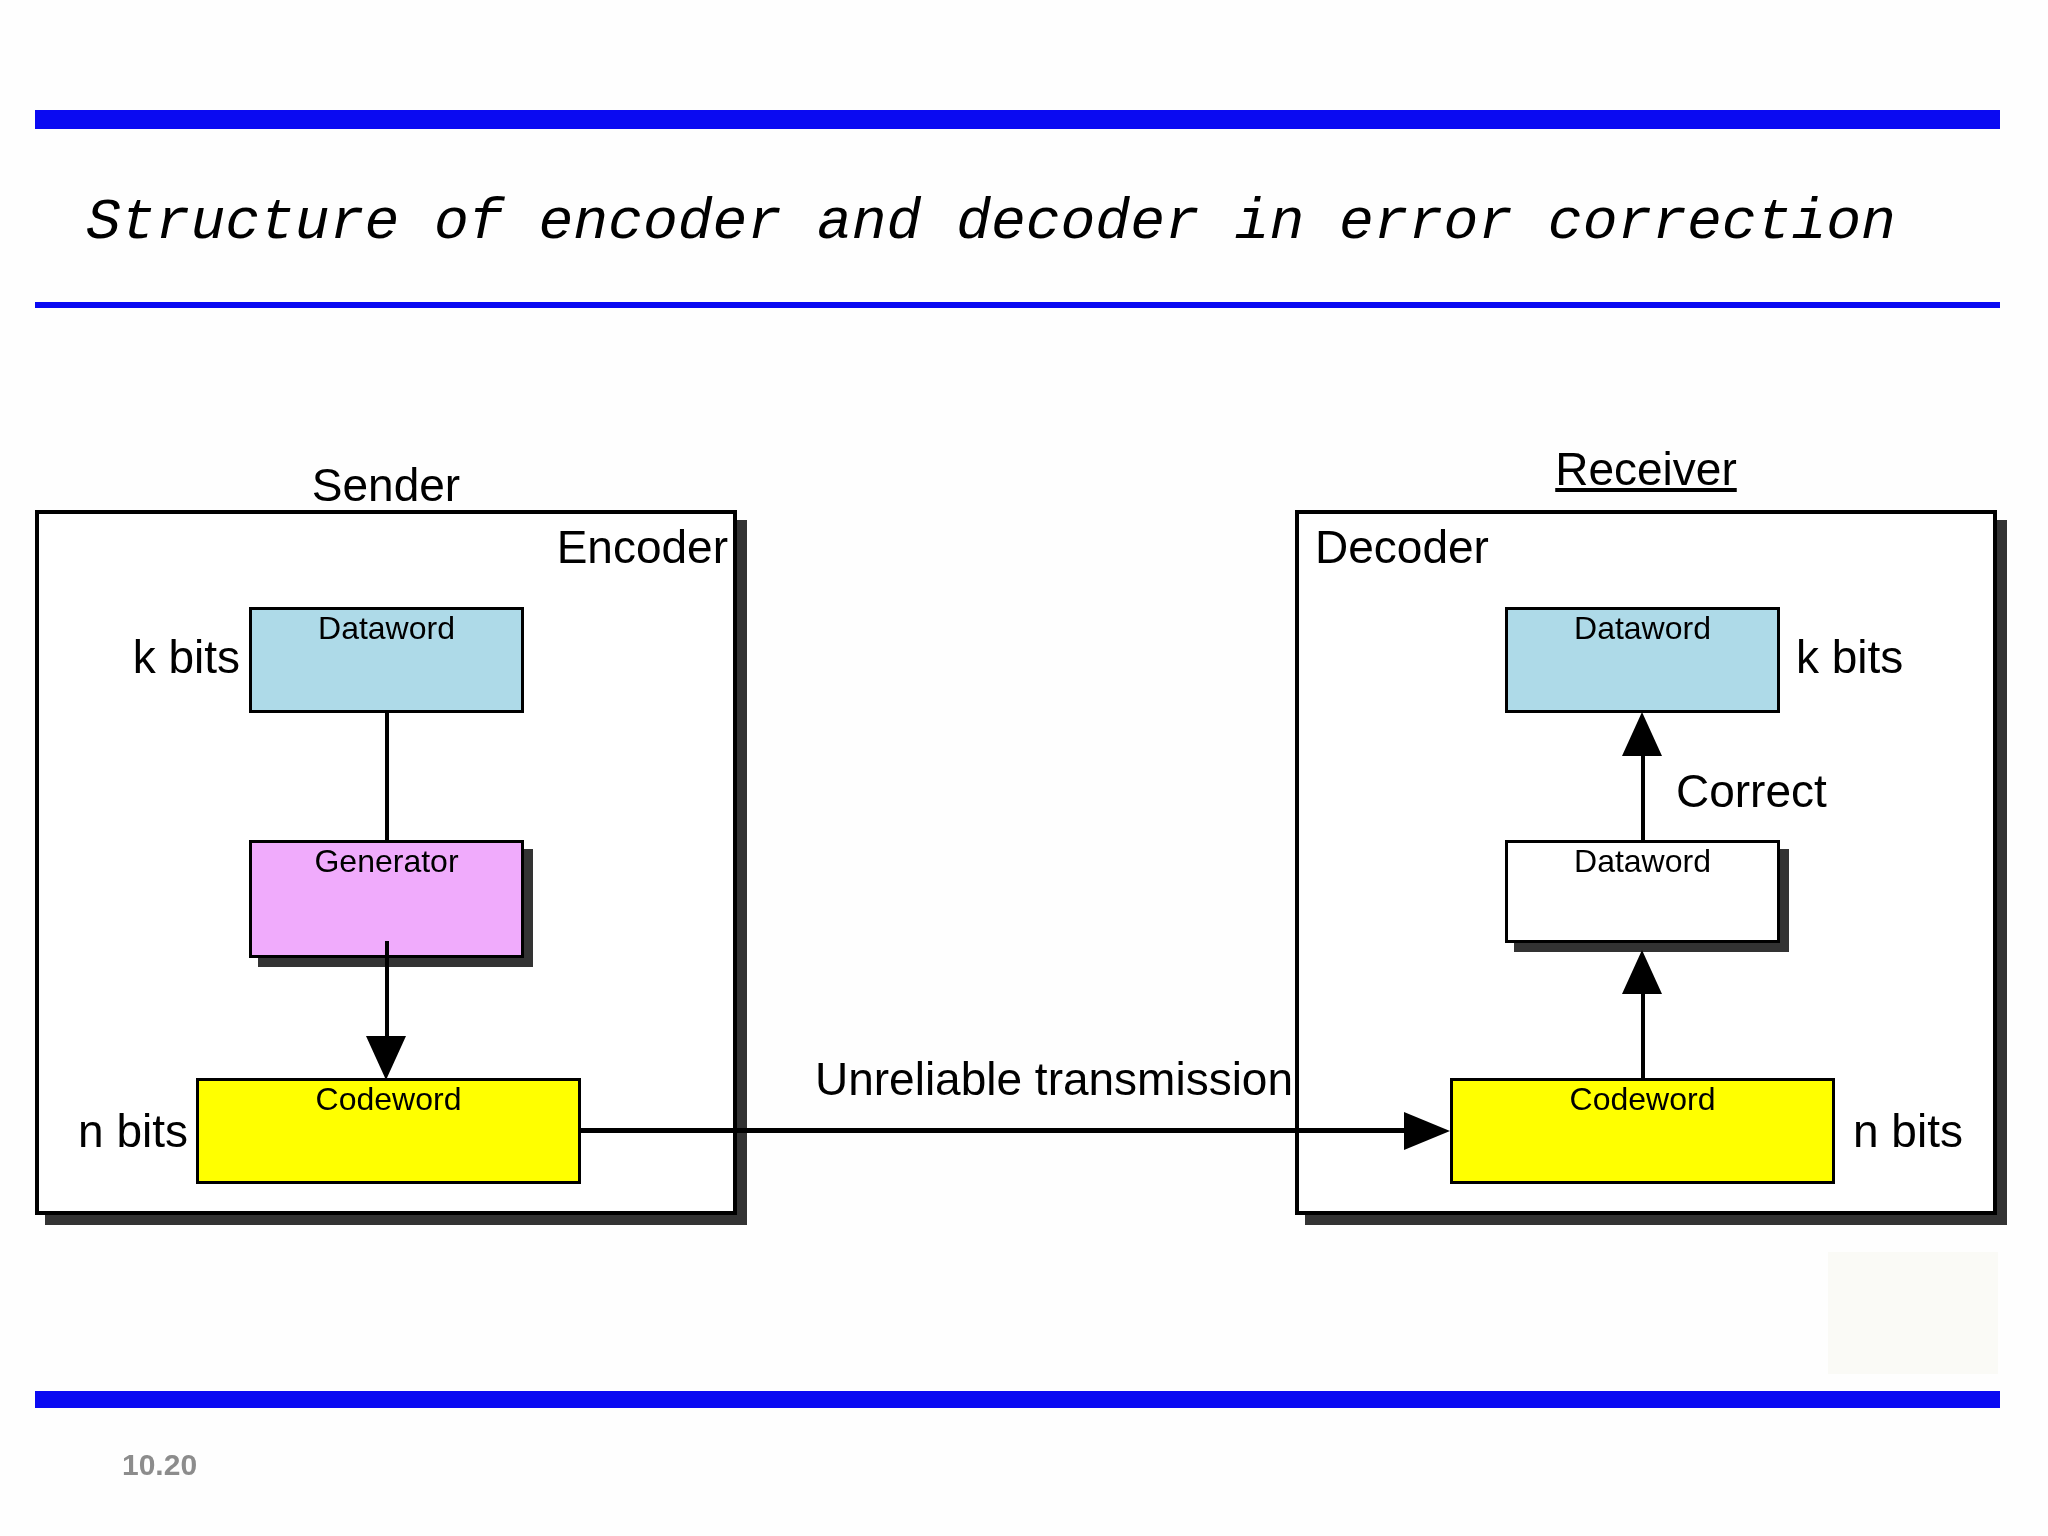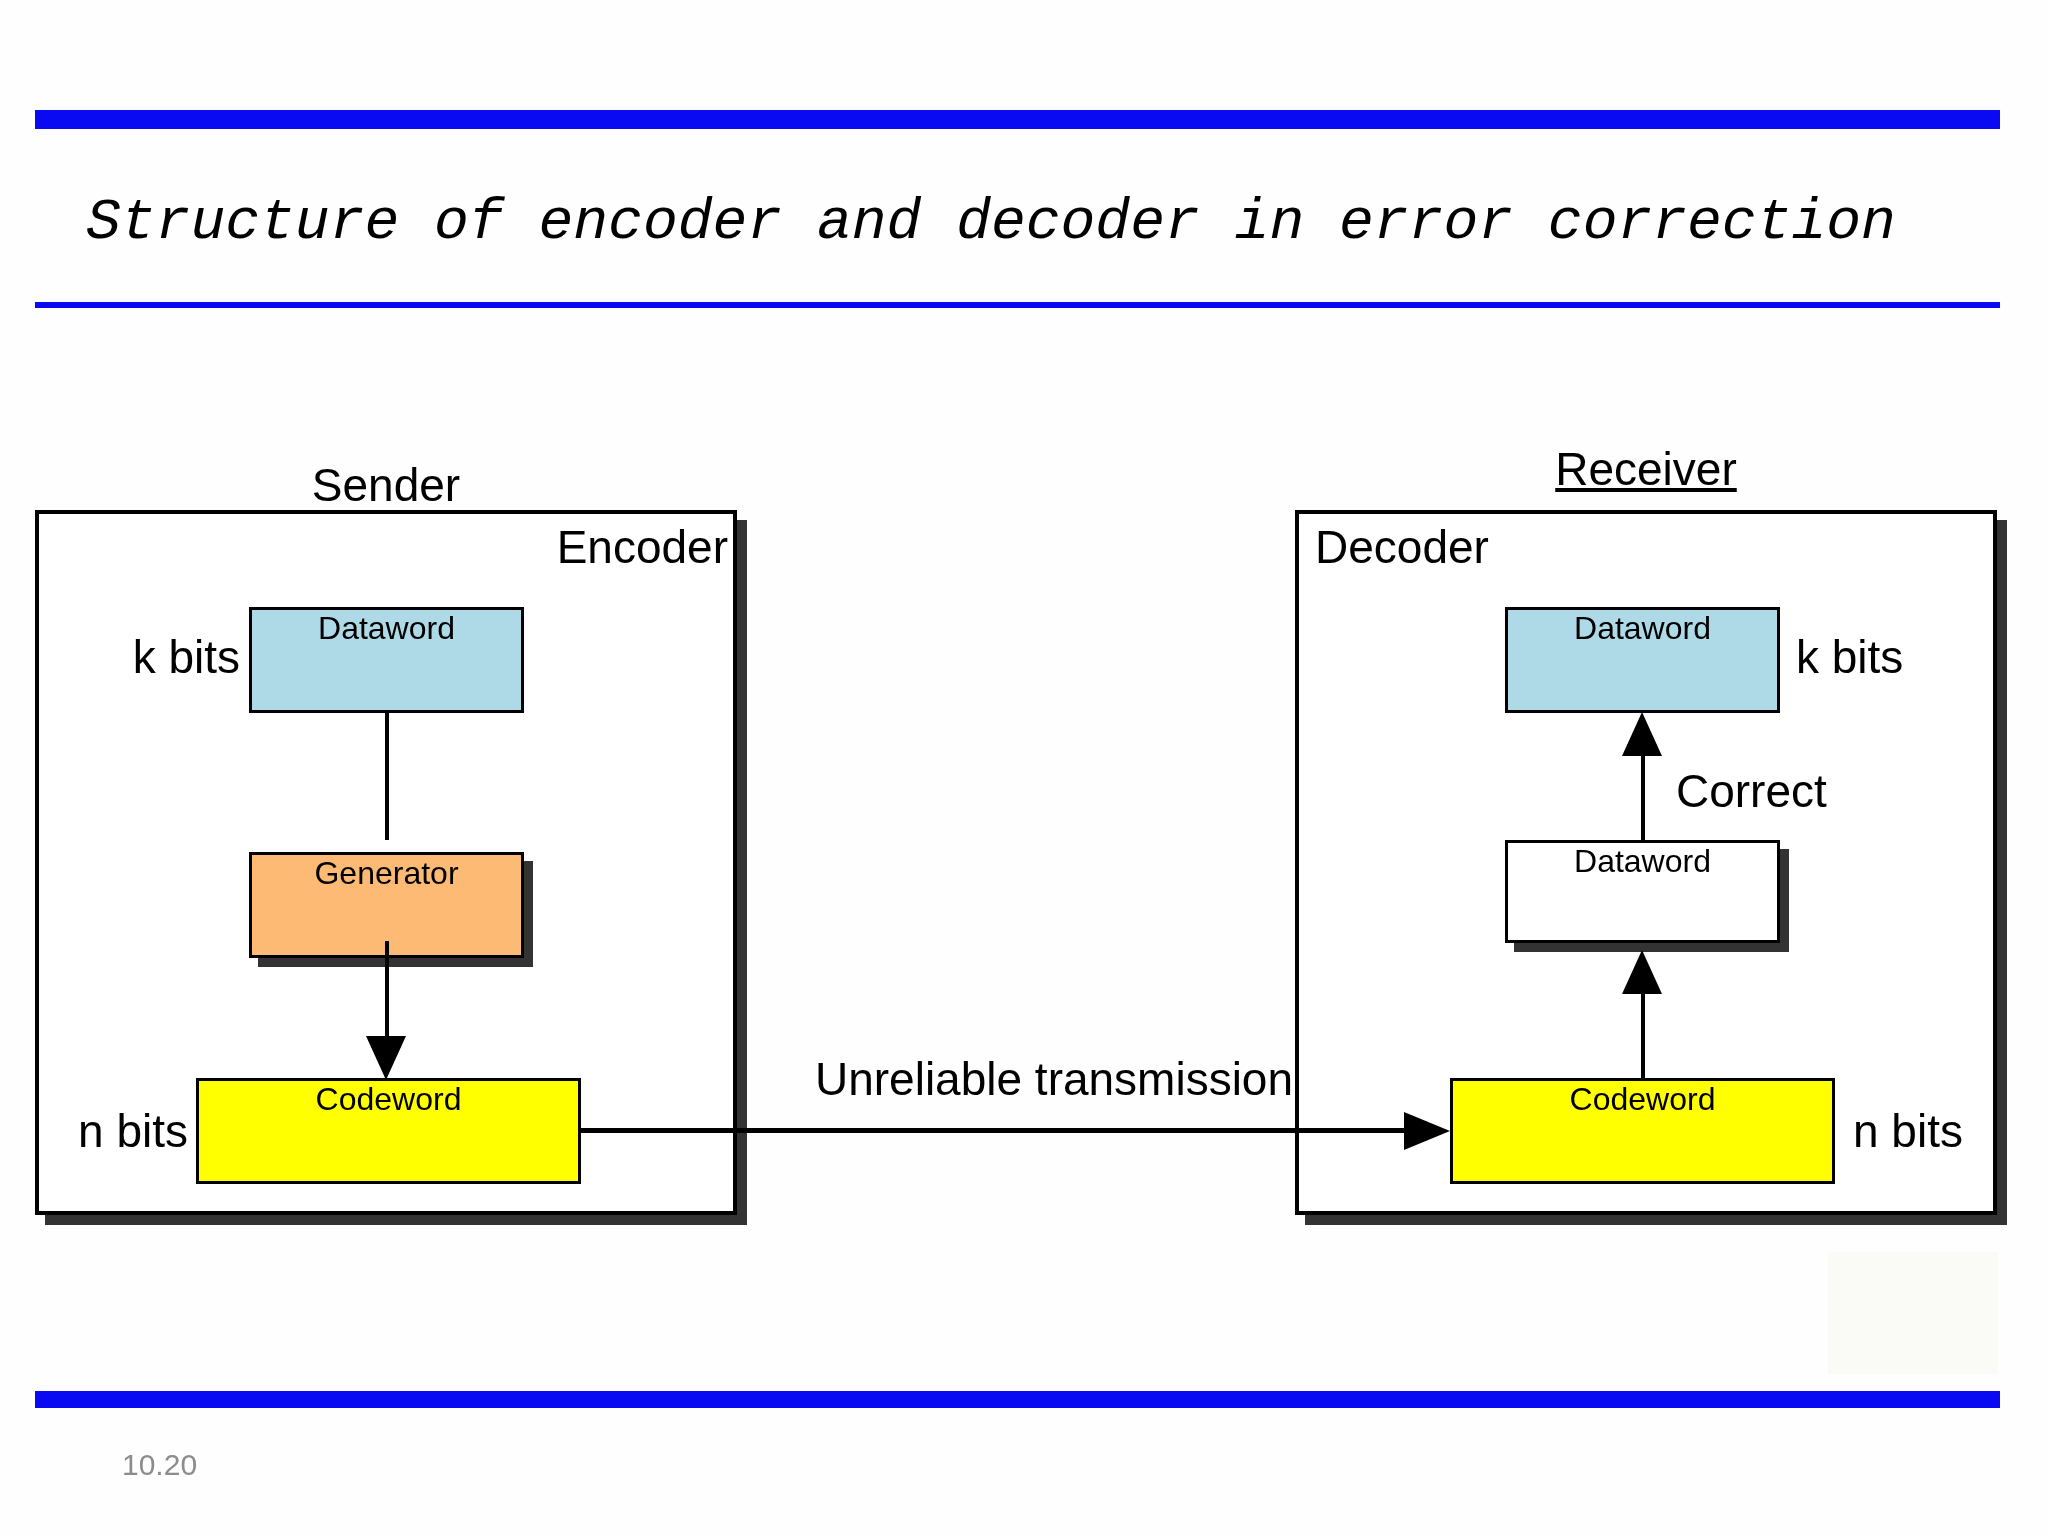--- a/index.html
+++ b/index.html
@@ -63,21 +63,21 @@
   <div class="abs diagram-label" style="left:1315px;top:520px;width:290px;">Decoder</div>
 
   <div class="abs diagram-label right-align" style="left:80px;top:630px;width:160px;">k bits</div>
 
   <div class="abs inner-box" style="left:249px;top:607px;width:275px;height:106px;background:var(--dataword-fill);">
     <span>Dataword</span>
   </div>
 
   <div class="abs vline" style="left:385px;top:711px;height:129px;"></div>
 
-  <div class="abs inner-box shadowed" style="left:249px;top:840px;width:275px;height:106px;background:#fdba74;margin-top:12px;">
+  <div class="abs inner-box shadowed" style="left:249px;top:840px;width:275px;height:118px;background:#f0abfc;">
     <span>Generator</span>
   </div>
 
   <div class="abs vline" style="left:385px;top:941px;height:97px;"></div>
   <div class="abs arrow-down" style="left:366px;top:1036px;"></div>
 
   <div class="abs diagram-label right-align" style="left:28px;top:1104px;width:160px;">n bits</div>
 
   <div class="abs inner-box" style="left:196px;top:1078px;width:385px;height:106px;background:var(--codeword-fill);">
     <span>Codeword</span>
@@ -103,15 +103,15 @@
 
   <div class="abs arrow-up" style="left:1622px;top:950px;"></div>
   <div class="abs vline" style="left:1641px;top:992px;height:86px;"></div>
 
   <div class="abs inner-box" style="left:1450px;top:1078px;width:385px;height:106px;background:var(--codeword-fill);">
     <span>Codeword</span>
   </div>
   <div class="abs diagram-label" style="left:1853px;top:1104px;width:160px;">n bits</div>
 
   <div class="abs bar" style="left:35px;top:1391px;width:1965px;height:17px;"></div>
-  <div class="abs footer" style="left:122px;top:1448px;">10.20</div>
+  <div class="abs footer" style="left:122px;top:1448px;font-weight:bold;">10.20</div>
 
 </div>
 
 </body></html>

